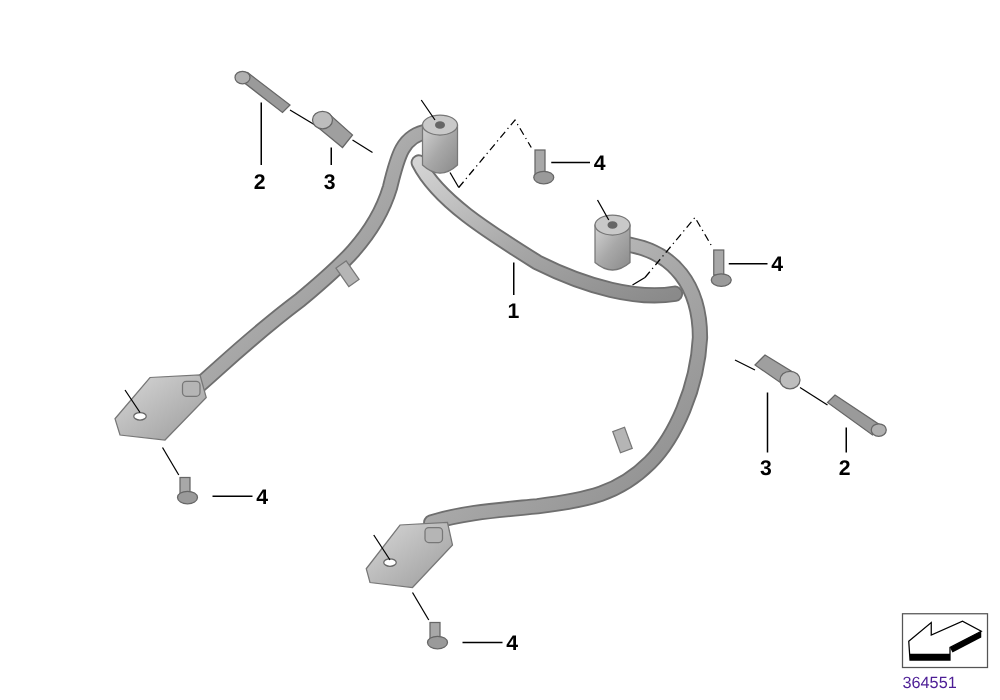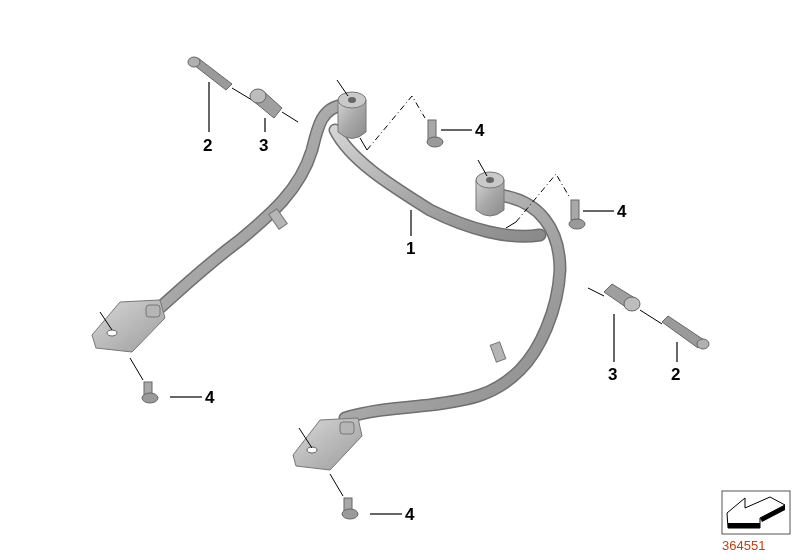--- a/index.html
+++ b/index.html
@@ -1,19 +1,19 @@
 <!DOCTYPE html>
 <html><head>
 <meta charset="utf-8">
 <style>
   html, body { margin:0; padding:0; background:#ffffff; }
   body { width:800px; height:560px; position:relative; overflow:hidden; font-family:"Liberation Sans", sans-serif; }
   #diagram { position:absolute; left:0; top:0; width:800px; height:560px; }
   .callout { position:absolute; font-family:"Liberation Sans", sans-serif; font-weight:bold; font-size:17px; color:#000; line-height:1; }
-  .imgid { position:absolute; left:722px; top:538px; font-size:13px; color:#c2410c; font-family:"Liberation Sans", sans-serif; }
+  .imgid { position:absolute; left:722px; top:538px; font-size:13px; color:#4c1d95; font-family:"Liberation Sans", sans-serif; }
 </style>
 </head>
 <body>
 
 <svg id="diagram" viewBox="0 0 800 560" xmlns="http://www.w3.org/2000/svg">
   <defs>
     <linearGradient id="tube" x1="0" y1="0" x2="1" y2="1">
       <stop offset="0" stop-color="#d4d4d4"></stop>
       <stop offset="0.5" stop-color="#a8a8a8"></stop>
       <stop offset="1" stop-color="#8a8a8a"></stop>

